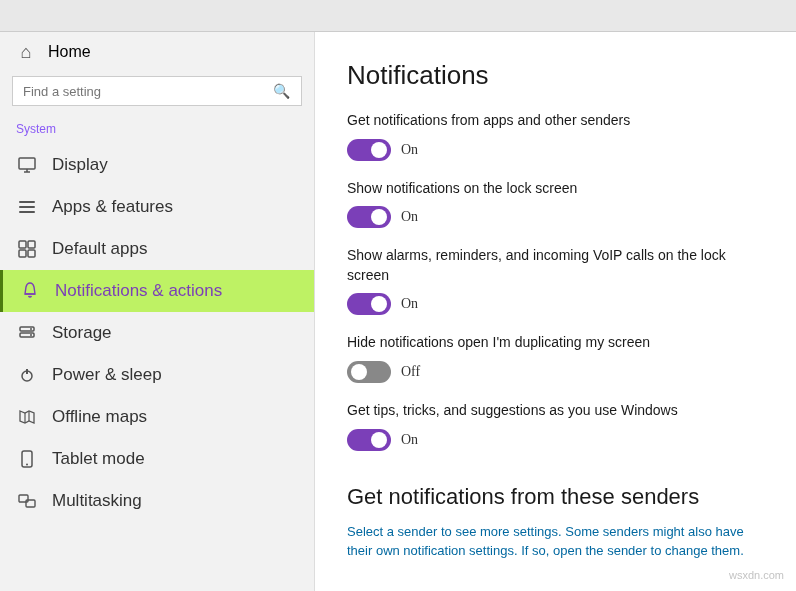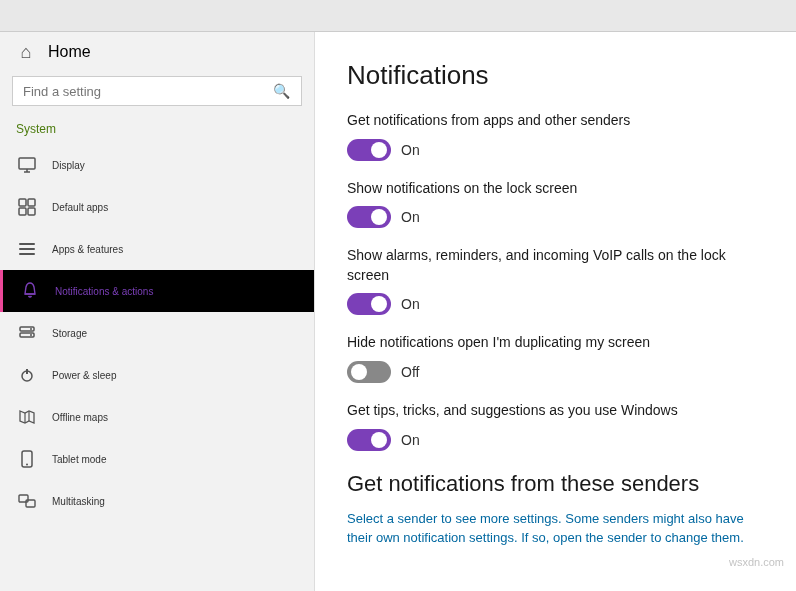--- a/index.html
+++ b/index.html
@@ -76,44 +76,44 @@
     }
 
     .search-icon-btn {
       color: #555;
       font-size: 14px;
       cursor: pointer;
     }
 
     .system-label {
       font-size: 12px;
-      color: #4d7c0f;
+      color: #8b5cf6;
       padding: 4px 16px 8px 16px;
       font-weight: 400;
     }
 
     .nav-items {
       display: flex;
       flex-direction: column;
       overflow-y: auto;
     }
 
     .nav-item {
       display: flex;
       align-items: center;
       padding: 10px 16px;
       gap: 14px;
       cursor: pointer;
       color: #333;
-      font-size: 10px;
+      font-size: 17px;
     }
     .nav-item.active {
-      background: #000000;
+      background: #bef264;
       color: #7b3fb8;
-      border-left: 3px solid #ec4899;
+      border-left: 3px solid #4d7c0f;
     }
 
     .nav-icon {
       width: 22px;
       height: 22px;
       display: flex;
       align-items: center;
       justify-content: center;
       font-size: 17px;
       flex-shrink: 0;
@@ -182,39 +182,40 @@
       right: 4px;
     }
 
     .toggle.off .toggle-knob {
       left: 4px;
     }
 
     .toggle-label {
       font-size: 14px;
       color: #333;
+      font-family: Liberation Serif, serif;
     }
 
     .section-title {
       font-size: 22px;
       font-weight: 300;
       color: #1a1a1a;
-      margin-top: 20px;
+      margin-top: 33px;
       margin-bottom: 12px;
     }
 
     .section-description {
       font-size: 13px;
       color: #0369a1;
       line-height: 1.5;
     }
 
     .watermark {
       position: absolute;
-      bottom: 23px;
+      bottom: 10px;
       right: 12px;
       font-size: 11px;
       color: #aaa;
       opacity: 0.7;
     }
   </style>
 </head>
 <body>
 
 <div class="top-bar"></div>
@@ -244,38 +245,38 @@
             <line x1="7" y1="17" x2="13" y2="17" stroke="#555" stroke-width="1.5"></line>
             <line x1="10" y1="14" x2="10" y2="17" stroke="#555" stroke-width="1.5"></line>
           </svg>
         </div>
         <span>Display</span>
       </div>
 
       <div class="nav-item">
         <div class="nav-icon">
           <svg width="20" height="20" viewBox="0 0 20 20" fill="none">
+            <rect x="2" y="4" width="16" height="2" rx="1" fill="#555"></rect>
+            <rect x="2" y="9" width="16" height="2" rx="1" fill="#555"></rect>
+            <rect x="2" y="14" width="16" height="2" rx="1" fill="#555"></rect>
+          </svg>
+        </div>
+        <span>Apps &amp; features</span>
+      </div>
+
+      <div class="nav-item">
+        <div class="nav-icon">
+          <svg width="20" height="20" viewBox="0 0 20 20" fill="none">
             <rect x="2" y="2" width="7" height="7" rx="1" stroke="#555" stroke-width="1.5" fill="none"></rect>
             <rect x="11" y="2" width="7" height="7" rx="1" stroke="#555" stroke-width="1.5" fill="none"></rect>
             <rect x="2" y="11" width="7" height="7" rx="1" stroke="#555" stroke-width="1.5" fill="none"></rect>
             <rect x="11" y="11" width="7" height="7" rx="1" stroke="#555" stroke-width="1.5" fill="none"></rect>
           </svg>
         </div>
         <span>Default apps</span>
-      </div>
-
-      <div class="nav-item">
-        <div class="nav-icon">
-          <svg width="20" height="20" viewBox="0 0 20 20" fill="none">
-            <rect x="2" y="4" width="16" height="2" rx="1" fill="#555"></rect>
-            <rect x="2" y="9" width="16" height="2" rx="1" fill="#555"></rect>
-            <rect x="2" y="14" width="16" height="2" rx="1" fill="#555"></rect>
-          </svg>
-        </div>
-        <span>Apps &amp; features</span>
       </div>
 
       <div class="nav-item active">
         <div class="nav-icon">
           <svg width="20" height="20" viewBox="0 0 20 20" fill="none">
             <path d="M10 2 Q13 2 14 6 L15 13 H5 L6 6 Q7 2 10 2Z" stroke="#7b3fb8" stroke-width="1.4" fill="none"></path>
             <line x1="5" y1="13" x2="15" y2="13" stroke="#7b3fb8" stroke-width="1.4"></line>
             <path d="M8.5 15 Q10 17 11.5 15" stroke="#7b3fb8" stroke-width="1.4" fill="none"></path>
           </svg>
         </div>

